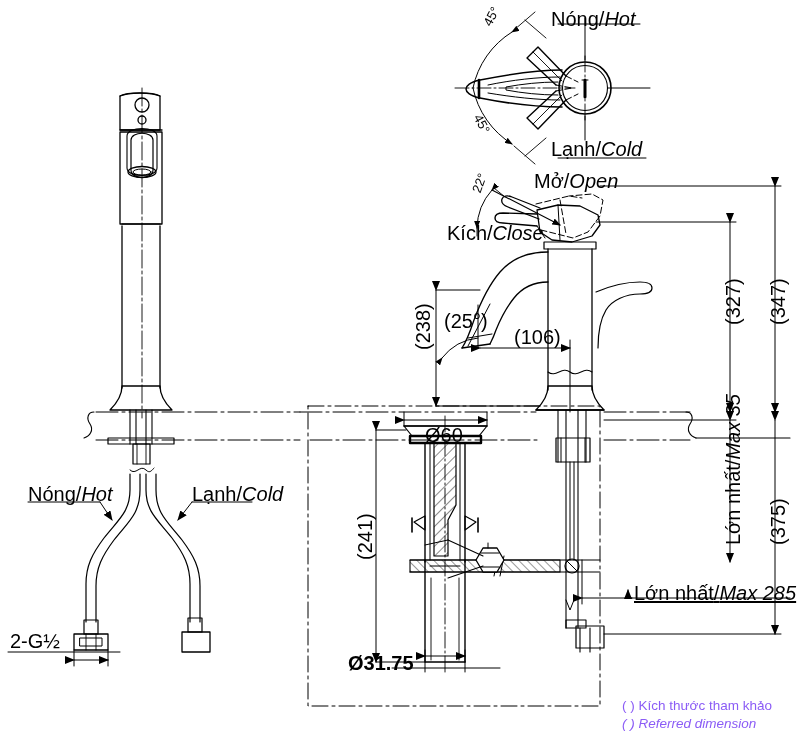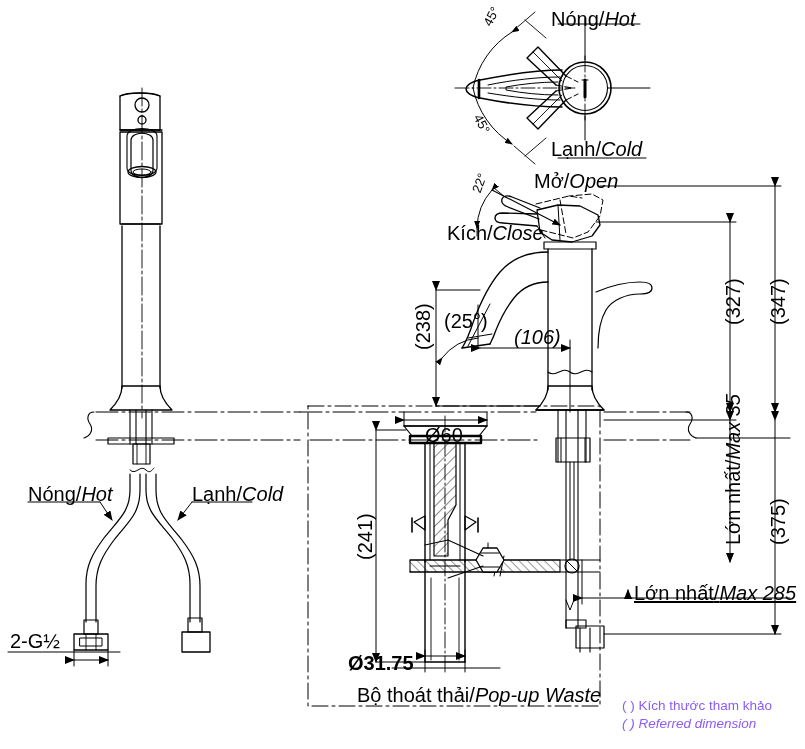--- a/index.html
+++ b/index.html
@@ -439,21 +439,21 @@
 <div class="lbl sm" style="left:470px; top:190px;">
   <span class="rot22" style="display:inline-block;">22°</span>
 </div>
 
 <div class="lbl" style="left:412px; top:350px;">
   <span class="vert-up" style="display:inline-block;">(238)</span>
 </div>
 
 <div class="lbl" style="left:444px; top:310px;">(25°)</div>
 
-<div class="lbl" style="left:514px; top:326px;font-style:italic;">(106)</div>
+<div class="lbl" style="left:514px; top:326px;">(106)</div>
 
 <div class="lbl" style="left:722px; top:325px;">
   <span class="vert-up" style="display:inline-block;">(327)</span>
 </div>
 
 <div class="lbl" style="left:767px; top:325px;">
   <span class="vert-up" style="display:inline-block;">(347)</span>
 </div>
 
 <div class="lbl" style="left:722px; top:545px;">
@@ -469,23 +469,20 @@
 </div>
 
 <div class="lbl" style="left:425px; top:406px;margin-top:18px;">Ø60</div>
 
 <div class="lbl" style="left:354px; top:560px;">
   <span class="vert-up" style="display:inline-block;">(241)</span>
 </div>
 
 <div class="lbl" style="left:348px; top:652px;font-weight:bold;">Ø31.75</div>
 
-<div class="lbl" style="left:357px; top:684px;">
-  <span>Bộ thoát thải</span><span>/</span><span class="it">Pop-up Waste</span>
-</div>
 
 <div class="lbl" style="left:28px; top:483px;">
   <span>Nóng</span><span>/</span><span class="it">Hot</span>
 </div>
 
 <div class="lbl" style="left:192px; top:483px;">
   <span>Lạnh</span><span>/</span><span class="it">Cold</span>
 </div>
 
 <div class="lbl" style="left:10px; top:630px;">2-G½</div>

